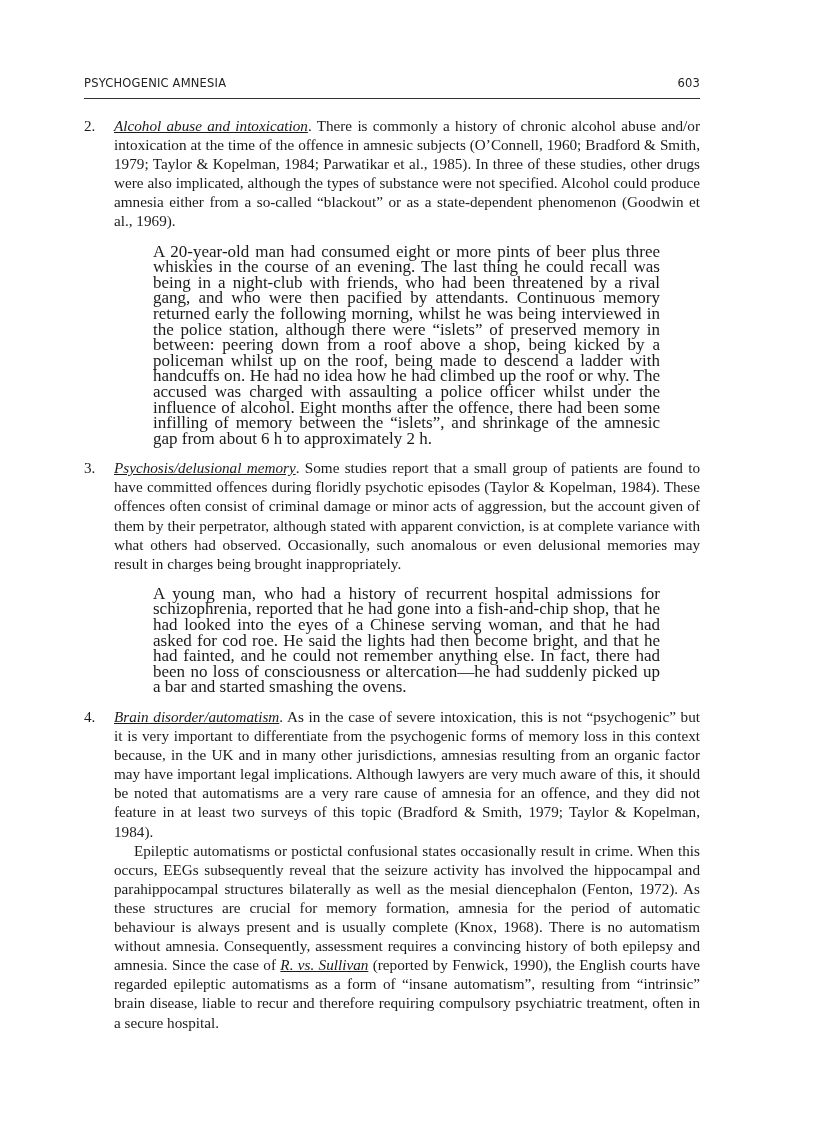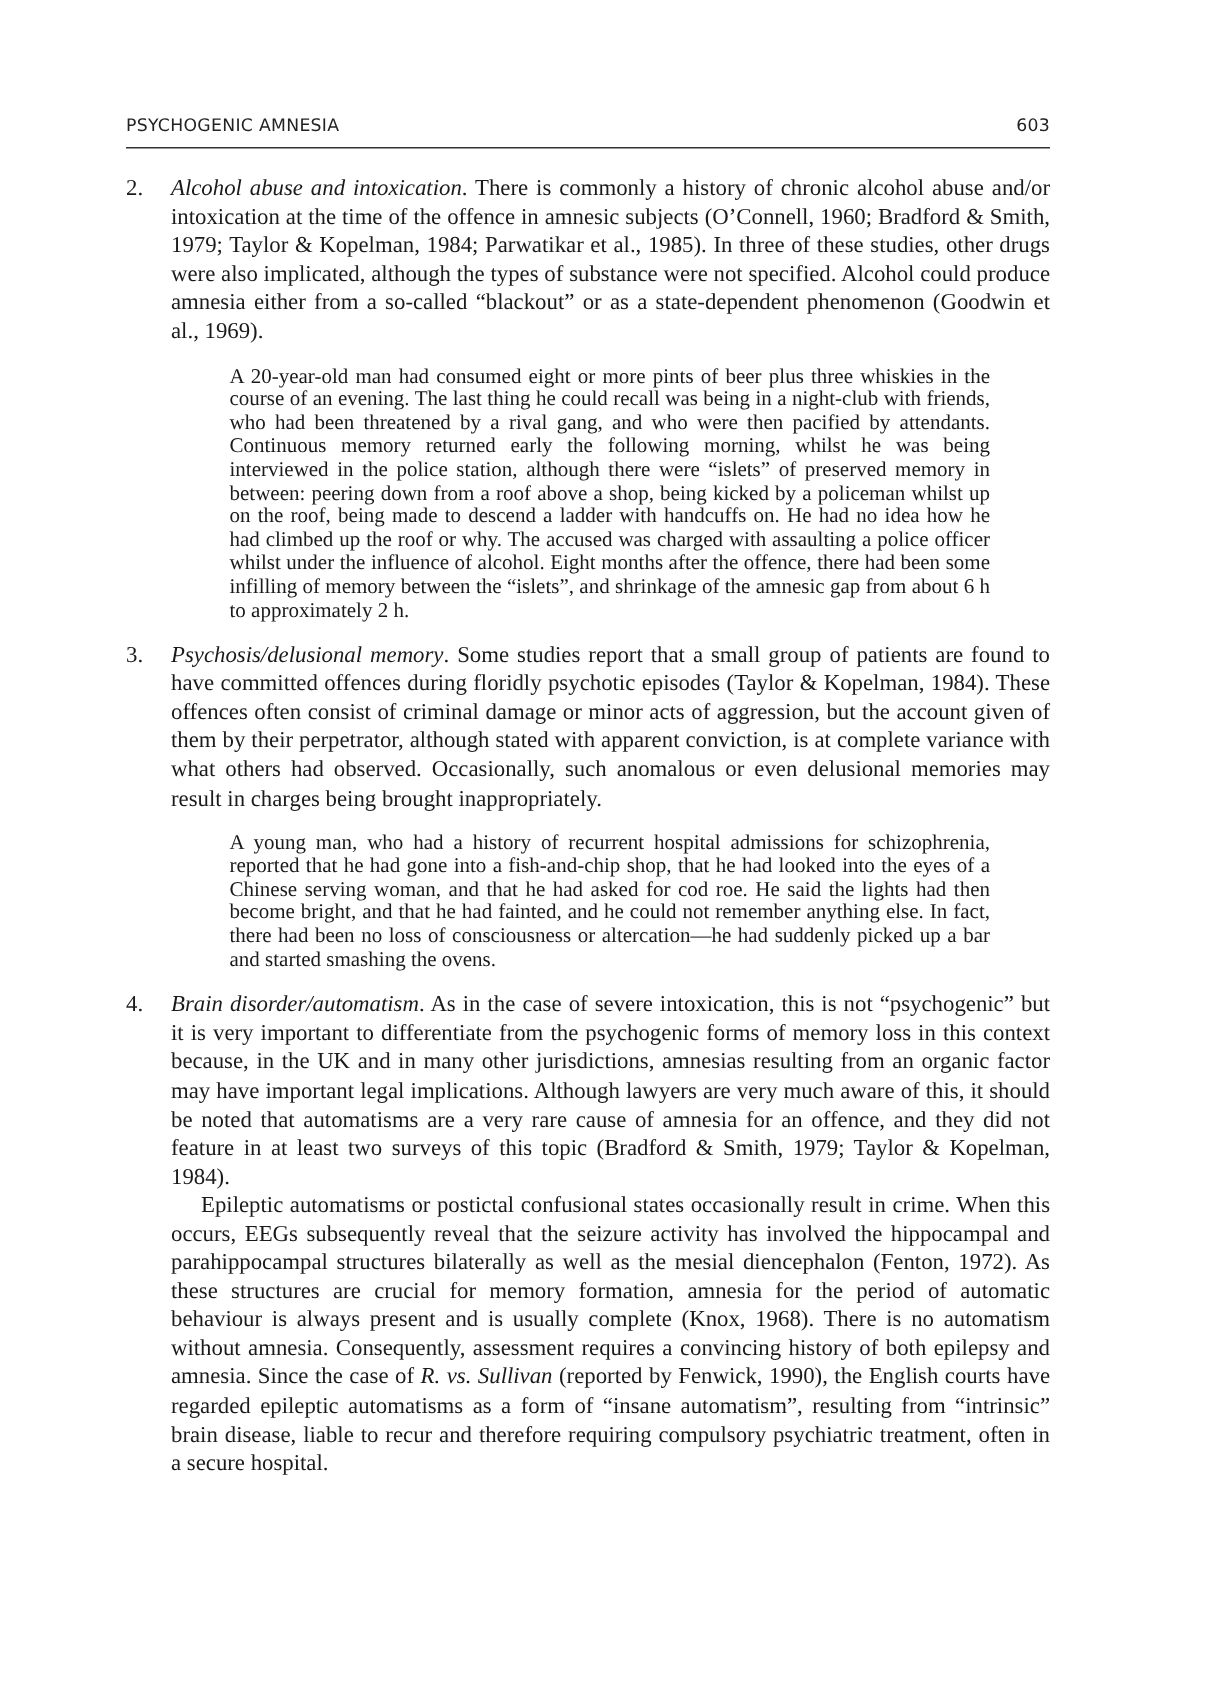--- a/index.html
+++ b/index.html
@@ -7,23 +7,23 @@
     .page { position: absolute; left: 84px; top: 76px; width: 616px; }
     .running-head { display: flex; justify-content: space-between; align-items: baseline;
       font-family: "DejaVu Sans", sans-serif; font-size: 11.5px; letter-spacing: 0.2px; color: #222; height: 18px; }
     .rule { border-top: 1.5px solid #333; margin-top: 4px; }
     .body-text { font-family: "Liberation Serif", serif; font-size: 15.2px; line-height: 19.1px; text-align: justify; }
     .item { position: relative; padding-left: 30px; }
     .item .num { position: absolute; left: 0; top: 0; }
     .item p { margin: 0; }
     .item1 { margin-top: 17px; }
     .indent { text-indent: 20px; }
-    .case { font-family: "Liberation Serif", serif; font-size: 14px; line-height: 15.6px; text-align: justify;
+    .case { font-family: "Liberation Serif", serif; font-size: 17px; line-height: 15.6px; text-align: justify;
       margin: 13px 40px 12px 69px; }
-    em { font-style: italic; }
+    em { font-style: italic; text-decoration: underline; }
   </style>
 </head>
 <body>
 
 <div class="page">
   <div class="running-head">
     <span>PSYCHOGENIC AMNESIA</span>
     <span>603</span>
   </div>
   <div class="rule"></div>

